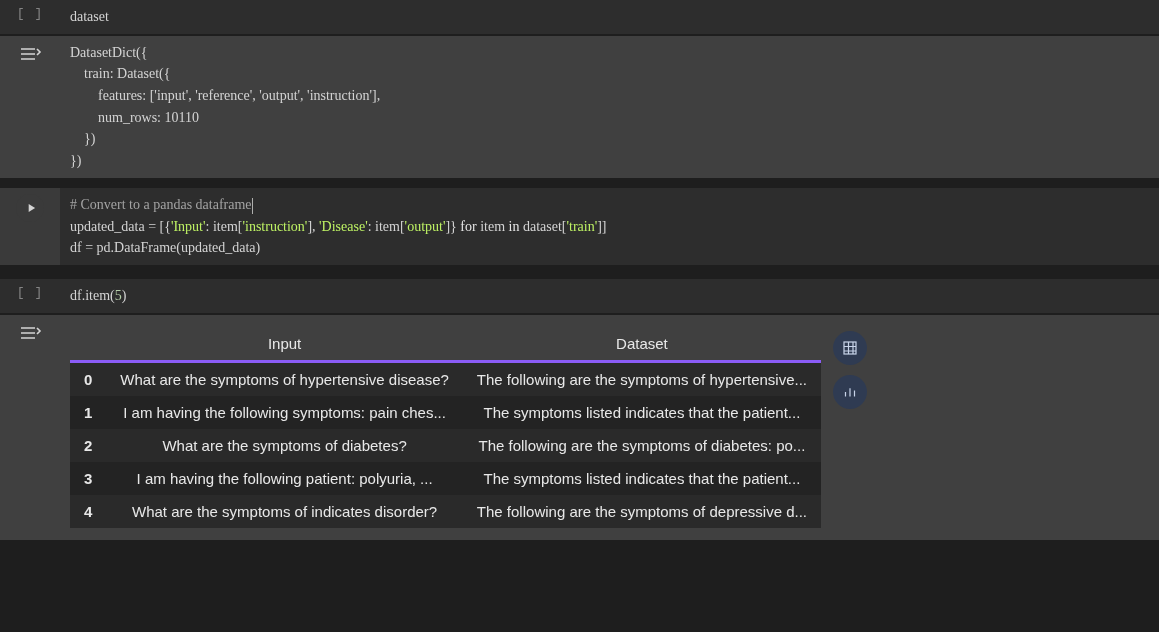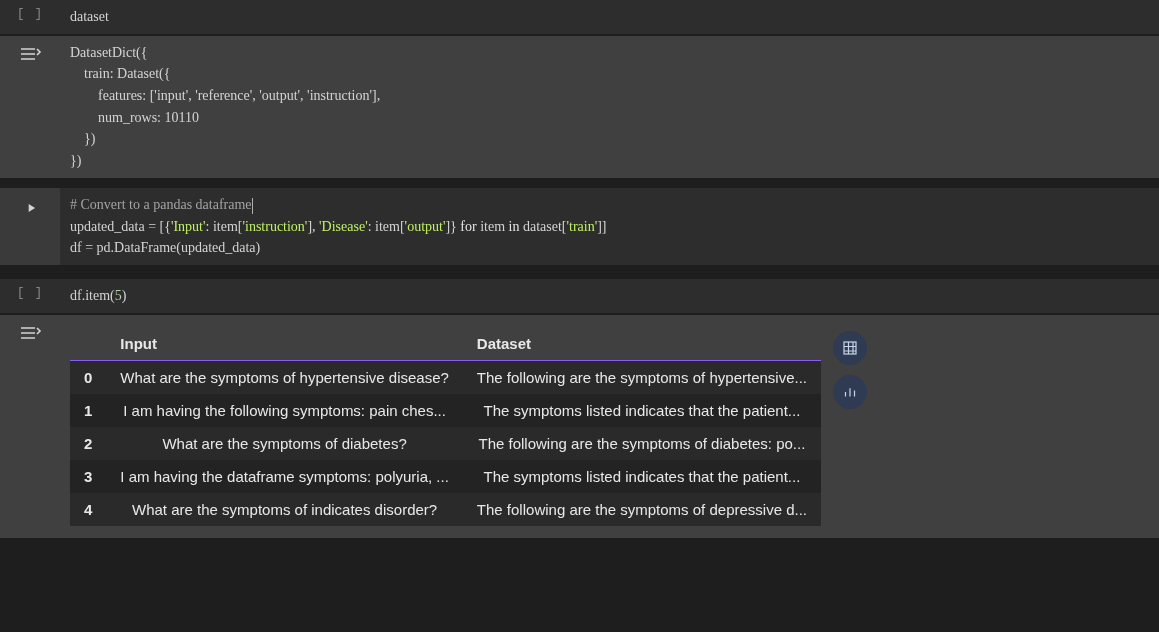--- a/index.html
+++ b/index.html
@@ -79,24 +79,24 @@
     align-items:flex-start;
     padding: 6px 0 6px 0;
   }
   table.df {
     border-collapse: collapse;
     font-family: Arial, sans-serif;
     font-size: 15px;
     color: #e8e8e8;
   }
   table.df th {
-    font-weight: bold;
-    text-align: left;
+    font-weight: normal;
+    text-align: center;
     padding: 8px 14px;
-    border-bottom: 1px solid #8b5cf6;
+    border-bottom: 3px solid #8b5cf6;
   }
   table.df td {
     text-align: center;
     padding: 8px 14px;
   }
   table.df td.idx {
     font-weight: bold;
     text-align: right;
     padding-right: 14px;
   }
@@ -203,21 +203,21 @@
             <td>I am having the following symptoms: pain ches...</td>
             <td>The symptoms listed indicates that the patient...</td>
           </tr>
           <tr class="even">
             <td class="idx">2</td>
             <td>What are the symptoms of diabetes?</td>
             <td>The following are the symptoms of diabetes: po...</td>
           </tr>
           <tr class="odd">
             <td class="idx">3</td>
-            <td>I am having the dataframe symptoms: polyuria, ...</td>
+            <td>I am having the following patient: polyuria, ...</td>
             <td>The symptoms listed indicates that the patient...</td>
           </tr>
           <tr class="even">
             <td class="idx">4</td>
             <td>What are the symptoms of indicates disorder?</td>
             <td>The following are the symptoms of depressive d...</td>
           </tr>
         </tbody>
       </table>
       <div class="df-tools">

